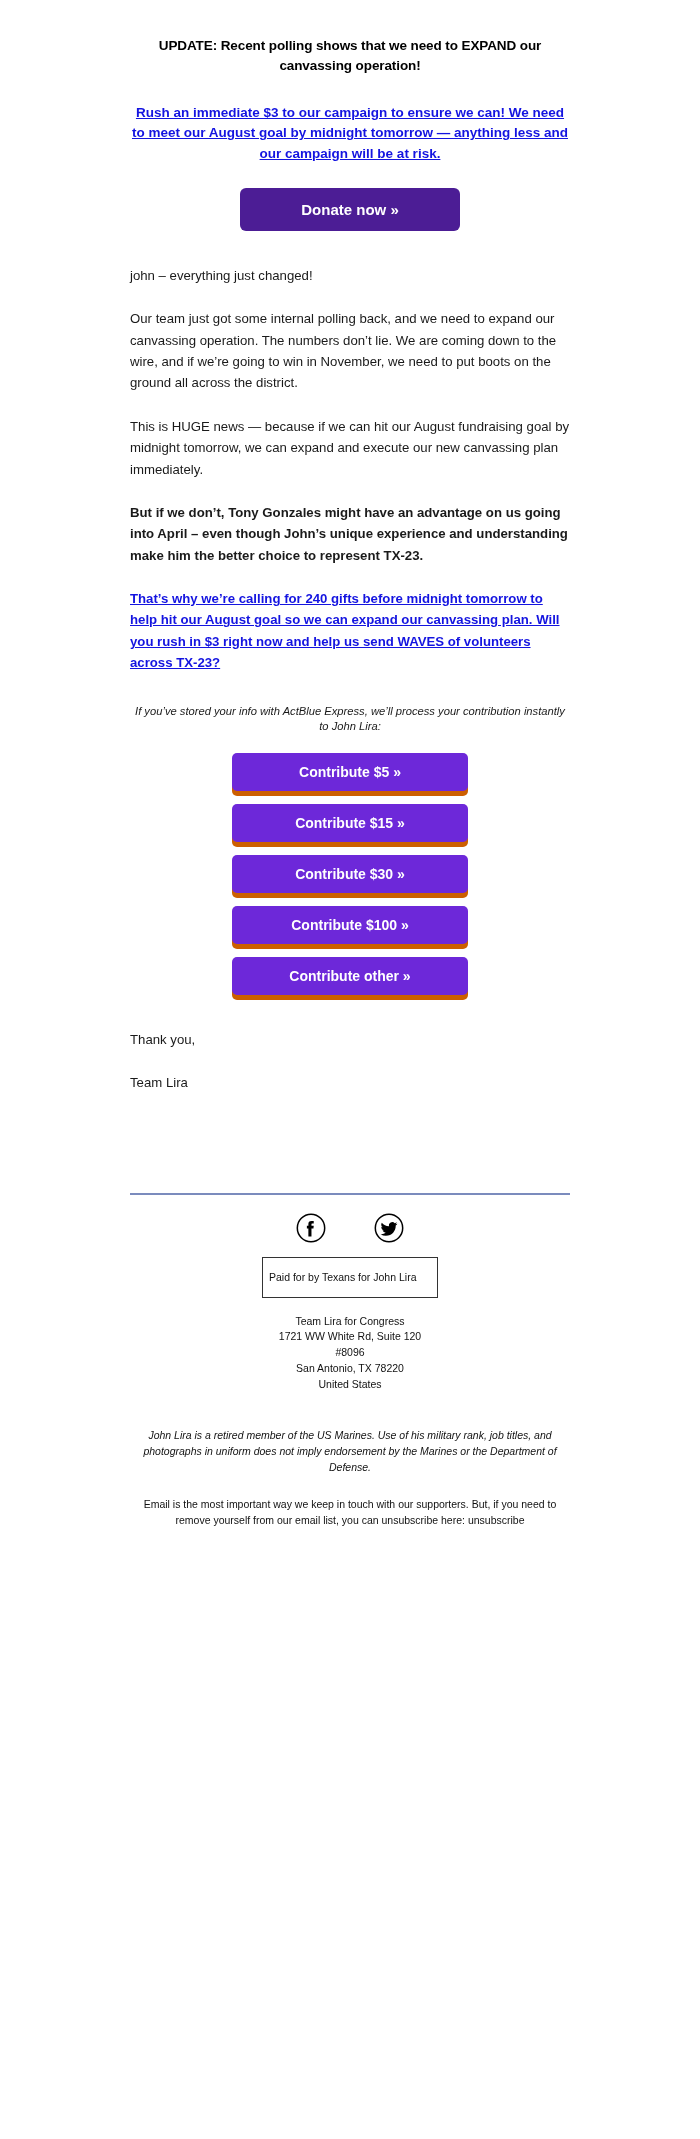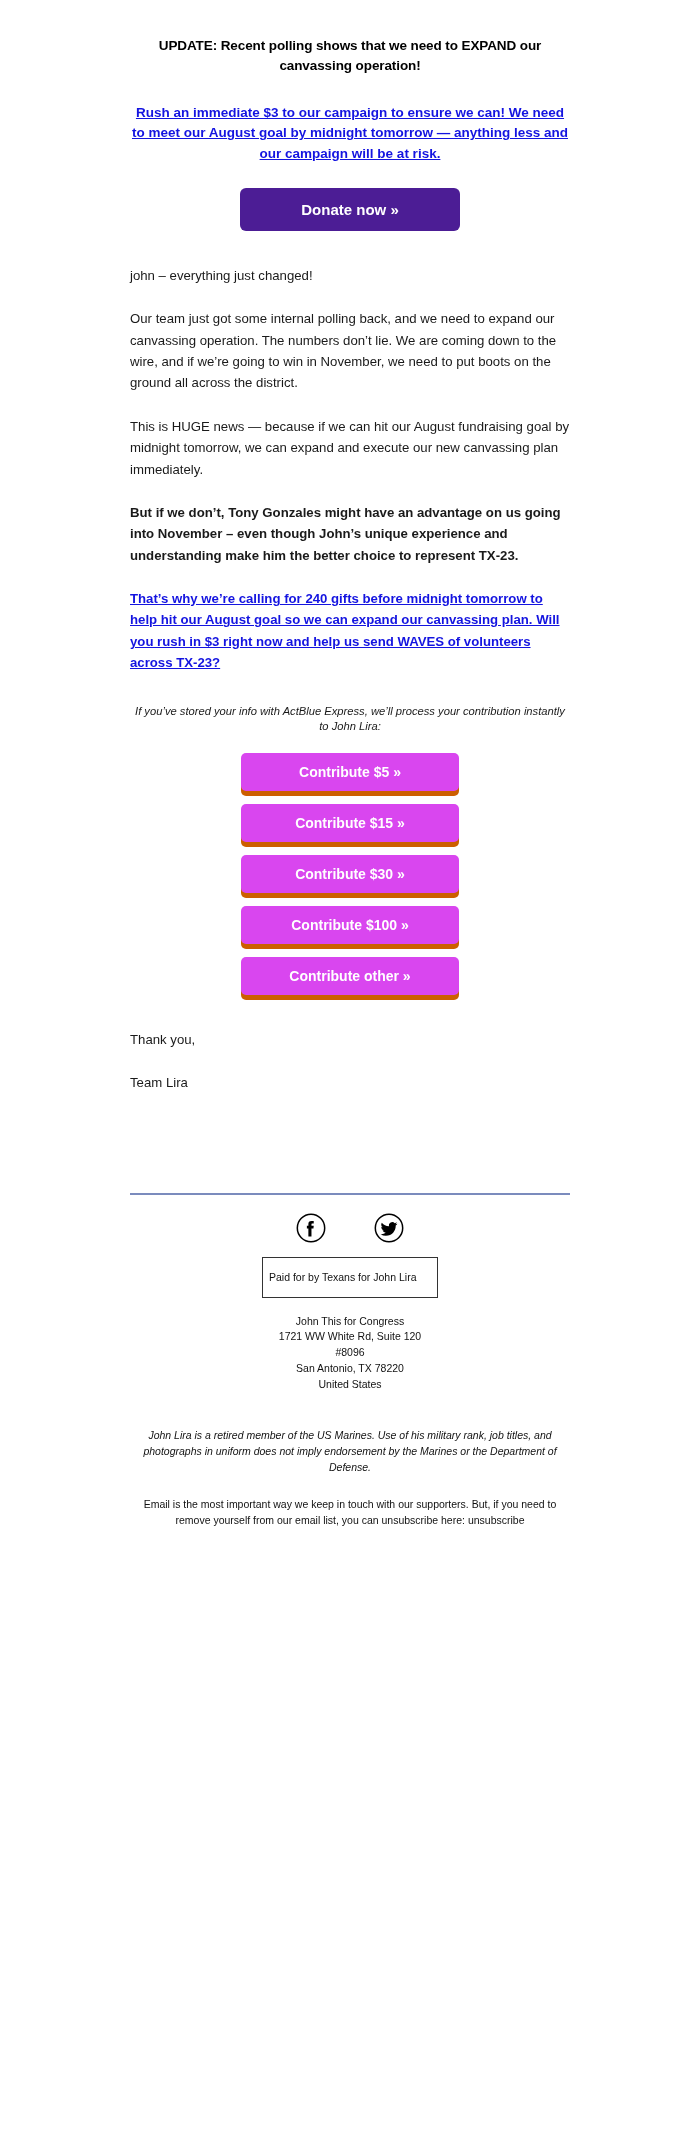--- a/index.html
+++ b/index.html
@@ -111,24 +111,24 @@
     line-height: 1.4;
   }
 
   
   .ladder {
     margin: 18px 0 0 0;
     text-align: center;
   }
   .btn-contribute {
     display: block;
-    width: 218px;
+    width: 236px;
     margin: 0 auto 13px auto;
     padding: 11px 0 11px 0;
-    background: #d946ef;
+    background: #6d28d9;
     color: #ffffff;
     font-size: 14px;
     font-weight: bold;
     text-align: center;
     border-radius: 5px;
     text-decoration: none;
     cursor: pointer;
     box-shadow: 0 5px 0 0 #cc5f00;
     box-sizing: content-box;
   }
@@ -222,21 +222,21 @@
       <a class="link-inline" href="#">Rush an immediate $3 to our campaign to ensure we can! We need to meet our August goal by midnight tomorrow — anything less and our campaign will be at risk.</a>
     </p>
 
     <div class="btn-row">
       <a class="btn-donate" href="#">Donate now »</a>
     </div>
 
     <p class="body-para first">john – everything just changed!</p>
     <p class="body-para">Our team just got some internal polling back, and we need to expand our canvassing operation. The numbers don’t lie. We are coming down to the wire, and if we’re going to win in November, we need to put boots on the ground all across the district.</p>
     <p class="body-para">This is HUGE news — because if we can hit our August fundraising goal by midnight tomorrow, we can expand and execute our new canvassing plan immediately.</p>
-    <p class="body-para bold">But if we don’t, Tony Gonzales might have an advantage on us going into November – even though John’s unique experience and understanding make him the better choice to represent TX-23.</p>
+    <p class="body-para bold">But if we don’t, Tony Gonzales might have an advantage on us going into April – even though John’s unique experience and understanding make him the better choice to represent TX-23.</p>
     <p class="body-para linky">
       <a class="link-inline" href="#">That’s why we’re calling for 240 gifts before midnight tomorrow to help hit our August goal so we can expand our canvassing plan. Will you rush in $3 right now and help us send WAVES of volunteers across TX-23?</a>
     </p>
 
     <p class="express-note">If you’ve stored your info with ActBlue Express, we’ll process your contribution instantly to John Lira:</p>
 
     <div class="ladder">
       <a class="btn-contribute" href="#">Contribute $5 »</a>
       <a class="btn-contribute" href="#">Contribute $15 »</a>
       <a class="btn-contribute" href="#">Contribute $30 »</a>
@@ -264,21 +264,21 @@
         <svg viewBox="0 0 32 32" width="30" height="30" aria-hidden="true">
           <circle cx="16" cy="16" r="14.6" fill="#ffffff" stroke="#000000" stroke-width="1.6"></circle>
           <path d="M25 11.4c-.66.3-1.37.5-2.12.59.76-.46 1.35-1.18 1.62-2.05-.71.42-1.5.73-2.34.9a3.67 3.67 0 0 0-6.25 3.35 10.42 10.42 0 0 1-7.56-3.84 3.67 3.67 0 0 0 1.13 4.9c-.6-.02-1.16-.19-1.66-.46v.05a3.67 3.67 0 0 0 2.94 3.6c-.54.14-1.11.17-1.66.06a3.67 3.67 0 0 0 3.42 2.55A7.36 7.36 0 0 1 7 22.58a10.38 10.38 0 0 0 5.66 1.66c6.79 0 10.5-5.62 10.5-10.5l-.01-.48c.72-.52 1.35-1.17 1.85-1.91z" fill="#000000"></path>
         </svg>
       </a>
     </div>
 
     <span class="paid-box">Paid for by Texans for John Lira</span>
 
     <div class="address">
-      <div>John This for Congress</div>
+      <div>Team Lira for Congress</div>
       <div>1721 WW White Rd, Suite 120</div>
       <div>#8096</div>
       <div>San Antonio, TX 78220</div>
       <div>United States</div>
     </div>
 
     <p class="disclaimer">John Lira is a retired member of the US Marines. Use of his military rank, job titles, and photographs in uniform does not imply endorsement by the Marines or the Department of Defense.</p>
 
     <p class="unsub">
       <span>Email is the most important way we keep in touch with our supporters. But, if you need to remove yourself from our email list, you can unsubscribe here: </span><a href="#" class="unsub-link">unsubscribe</a>

